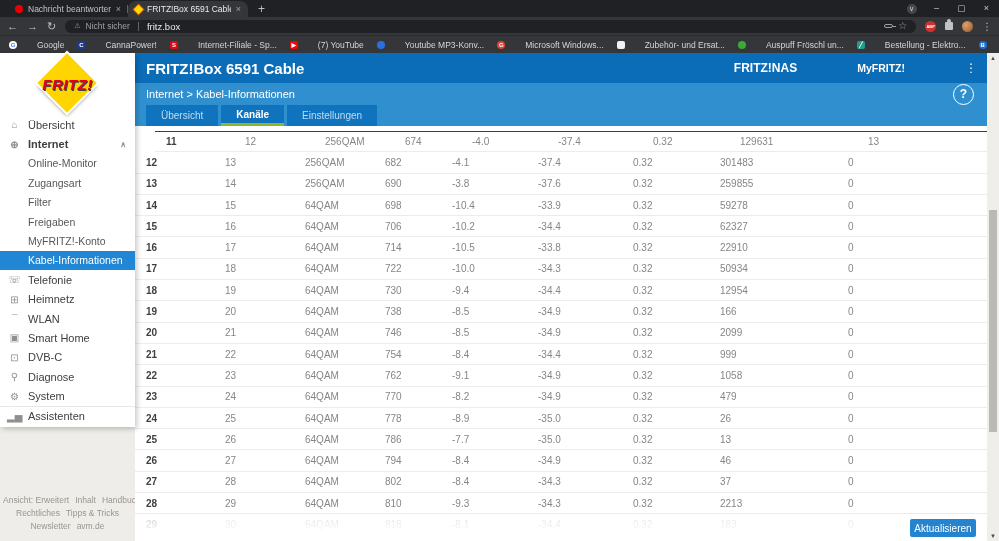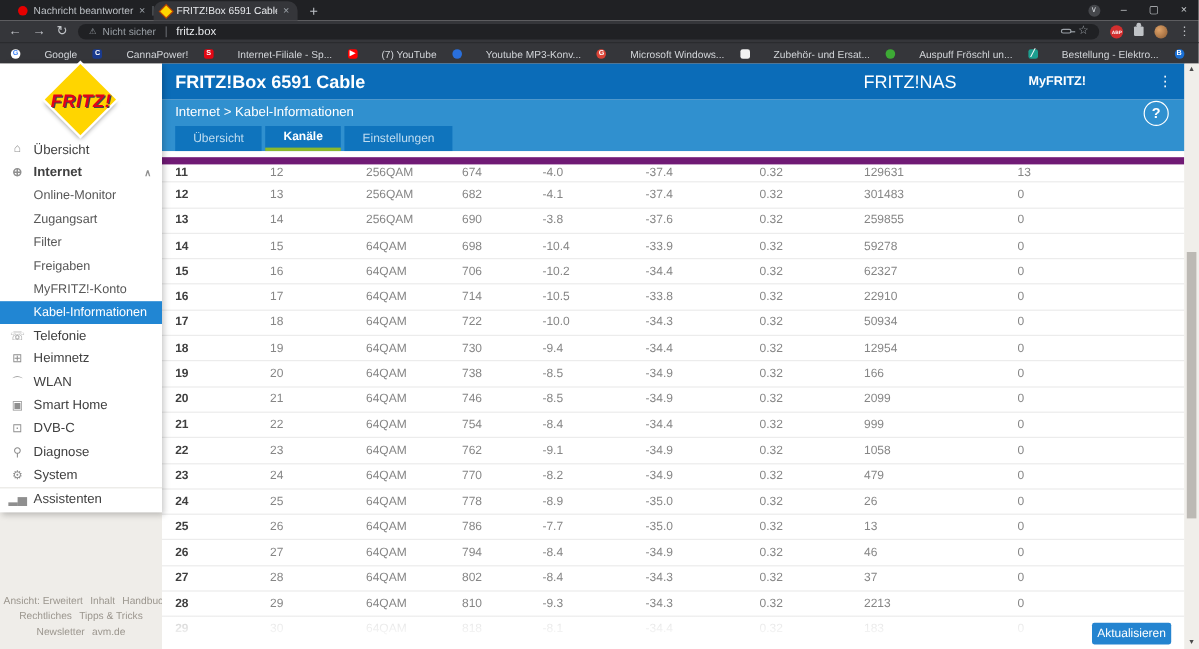--- a/index.html
+++ b/index.html
@@ -59,35 +59,35 @@
   li.nav-top.bold { font-weight:bold; }
   li.nav-sub { padding-left:28px; font-size:10.5px; color:#575757; }
   li.nav-sub.active { background:var(--active_item_blue); color:#fff; }
   li.nav-top .chev { margin-left:auto; margin-right:9px; color:#8f8f8f; font-size:8px; }
   li.separated { border-top:1px solid #e9e8e4; }
   #side-footer { position:absolute; left:0; top:494px; width:135px; text-align:center; font-size:8.5px; line-height:13px; color:#9b968e; z-index:1; }
   .sf-link { margin:0 3px; white-space:nowrap; }
 
   #fheader { position:absolute; left:135px; top:53px; width:852px; height:30px; background:var(--header_blue); display:flex; align-items:center; color:#fff; z-index:1; }
   #fheader-title { margin-left:11px; font-size:15px; font-weight:bold; }
-  #hl-fritznas { margin-left:auto; font-size:15px; font-weight:normal; }
+  #hl-fritznas { margin-left:auto; font-size:12px; font-weight:bold; }
   #hl-myfritz { margin-left:60px; font-size:10.5px; font-weight:bold; }
   #fheader-kebab { margin-left:60px; margin-right:10px; font-size:12px; }
 
   #fband { position:absolute; left:135px; top:83px; width:852px; height:43px; background:var(--band_blue); z-index:1; }
   #breadcrumb { position:absolute; left:11px; top:5px; font-size:11px; color:#fff; }
   #help-circle { position:absolute; right:13px; top:1px; width:21px; height:21px; border:1.5px solid #fff; border-radius:50%; color:#fff; font-size:12px; font-weight:bold; text-align:center; line-height:19px; }
   #ftabs { position:absolute; left:11px; bottom:0; display:flex; gap:3px; }
   .ftab { height:21px; padding:0 15px; background:var(--tab_blue); font-size:10px; color:#bfdcf0; display:flex; align-items:center; }
   .ftab.active { color:#fff; font-weight:bold; border-bottom:3px solid var(--active_underline); }
 
   #content { position:absolute; left:135px; top:126px; width:852px; height:415px; background:#fff; overflow:hidden; z-index:1; }
   #rows { padding-top:5px; }
   .trow { display:grid; grid-template-columns:79px 80px 80px 67px 86px 95px 87px 128px 1fr; padding-left:11px; height:21.3px; align-items:center; font-size:10px; color:#868686; border-bottom:1px solid #ececec; }
-  .trow:first-child { border-top:6px solid #701a75; }
+  .trow:first-child { border-top:1px solid #701a75;margin-left:20px; }
   .trow span:first-child { font-weight:bold; color:#3f3f3f; }
   .trow.faded { opacity:.28; }
   #fade-overlay { position:absolute; bottom:0; left:0; width:852px; height:28px; background:linear-gradient(rgba(255,255,255,0), #fff 75%); }
   #refresh-btn { position:absolute; right:11px; bottom:4px; width:66px; height:18px; background:var(--button_blue); color:#fff; font-size:10px; border:none; border-radius:2px; font-family:"Liberation Sans",sans-serif; }
 
   #pscroll { position:absolute; right:0; top:53px; width:12px; height:488px; background:#f0eeea; z-index:3; }
   .scroll-arr { position:absolute; left:0; width:12px; text-align:center; font-size:6px; color:#4a4a4a; }
   #scroll-up { top:2px; } #scroll-down { bottom:2px; }
   #pthumb { position:absolute; left:2px; top:157px; width:8px; height:222px; background:#bcb9b4; }
 </style>

